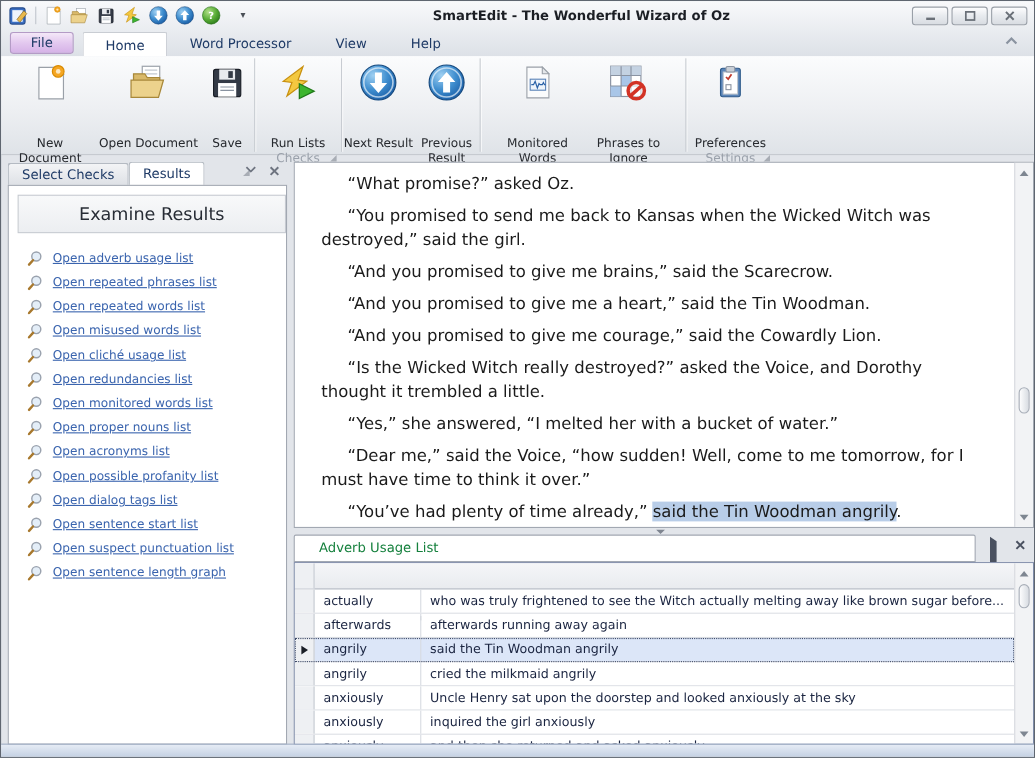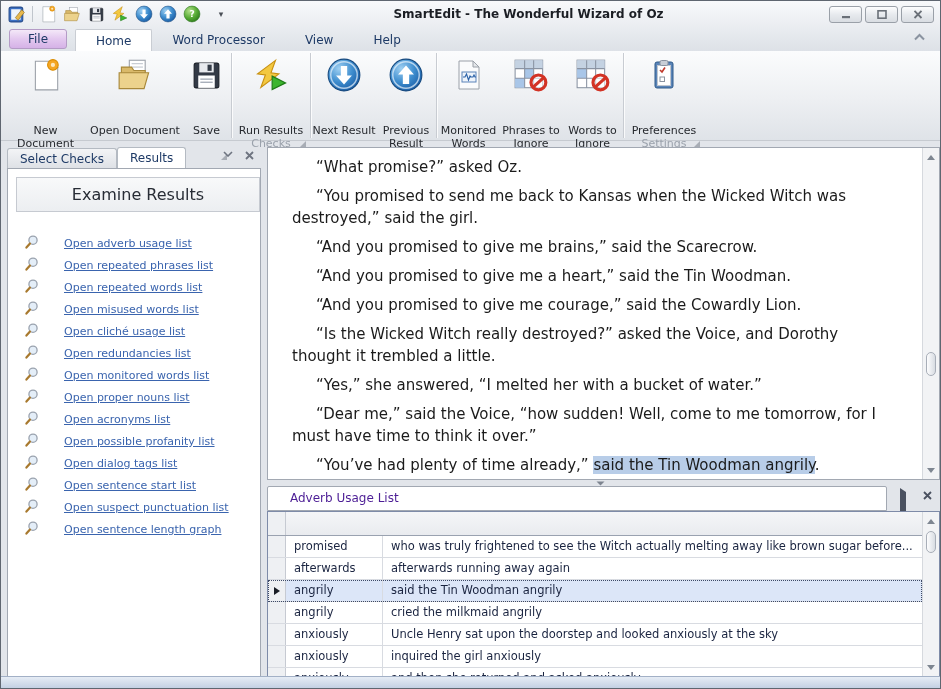--- a/index.html
+++ b/index.html
@@ -69,21 +69,21 @@
   .left-body {
     position:absolute; left:6px; top:167px; width:254px; height:509px;
     background:#fff; border:1px solid #a2a8b2;
   }
   .examine {
     margin:8px 0 0 8px; height:35px; line-height:33px; text-align:center;
     font-size:16px; color:#272c35; background:linear-gradient(#f8f9fa,#eceef1);
     border:1px solid #c6cad1;
   }
   .links { margin-top:16px; }
-  .link-row { display:flex; align-items:flex-end; padding:0 0 0 16px; height:22px;gap:16px; }
+  .link-row { display:flex; align-items:flex-start; padding:0 0 0 16px; height:22px; }
   .link-row .lmag { margin-right:9px; display:flex; }
   .link { font-size:11px; color:#3a64ae; text-decoration:underline; white-space:nowrap; }
   
   .doc {
     position:absolute; left:266px; top:146px; width:673px; height:333px;
     background:#fff; border:1px solid #a2a8b2;
   }
   .doc-text {
     position:absolute; left:0; top:2px; right:54px; bottom:0; overflow:hidden;
     padding:6px 0 0 24px; font-size:15px; line-height:22px; color:#1b1b1b;
@@ -100,21 +100,21 @@
   .tri-rt { width:0; height:0; border-top:4px solid transparent; border-bottom:4px solid transparent; border-left:6px solid #4a5160; }
   .thumb {
     position:absolute; left:3px; width:10px; border-radius:5px;
     background:linear-gradient(90deg,#fdfdfe,#d8dce2); border:1px solid #a8aeb8;
   }
   .splitter-handle { position:absolute; left:595px; top:480px; }
   
   .bp-tab {
     position:absolute; left:266px; top:485px; width:620px; height:25px;
     background:#fff; border:1px solid #a2a8b2; border-radius:2px 2px 0 0;
-    font-size:12px; color:#4c1d95; line-height:23px; padding-left:22px;
+    font-size:12px; color:#15803d; line-height:23px; padding-left:22px;
   }
   .bp-btn { position:absolute; top:491px; }
   .grid {
     position:absolute; left:266px; top:510px; width:673px; height:166px;
     background:#fff; border:1px solid #7e8ba8; overflow:hidden;
   }
   .grow { display:flex; height:22px; border-bottom:1px solid #d8dbe1; background:#fff; }
   .grow.hdr { height:24px; background:linear-gradient(#f5f6f8,#e9ebef); border-bottom:1px solid #9aa2b0; font-size:12px; color:#1a2440; }
   .gsel { width:18px; flex:0 0 18px; background:#eef0f3; border-right:1px solid #c6cad2; display:flex; align-items:center; justify-content:center; }
   .gcell-a { width:97px; flex:0 0 97px; border-right:1px solid #d8dbe1; padding:3px 0 0 8px; font-size:11.5px; color:#1a2440; white-space:nowrap; overflow:hidden; }
@@ -295,21 +295,21 @@
 
     <div class="rgroup" style="width:78px">
       <div class="rbuttons">
         <div class="rbtn" style="width:74px">
           <span class="ric">
             <svg width="36" height="36" viewBox="0 0 32 32">
                 <path d="M20 3 L4 15 L11 16 L7 27 L23 15 L16 14 Z" fill="#f3c840" stroke="#c89010"></path>
                 <path d="M17 17 L29 23 L17 29 Z" fill="#3cb52e" stroke="#1f7a18"></path>
               </svg>
           </span>
-          <span>Run Results</span>
+          <span>Run Lists</span>
         </div>
       </div>
       <div class="gfooter">
         <span>Checks</span>
         <span class="launcher"></span>
       </div>
     </div>
     <div class="gsep"></div>
 
     <div class="rgroup" style="width:125px">
@@ -362,34 +362,20 @@
                 <rect x="2" y="3" width="26" height="8" fill="#c4d2e2"></rect>
                 <rect x="11" y="11" width="8" height="9" fill="#a9c6e8"></rect>
                 <rect x="2" y="20" width="9" height="9" fill="#a9c6e8"></rect>
                 <path d="M2 11 h26 M2 20 h26 M11 3 v26 M19.5 3 v26" stroke="#8a93a2" fill="none"></path>
                 <circle cx="24" cy="24" r="8" fill="#fff" opacity="0.55"></circle>
                 <circle cx="24" cy="24" r="7" fill="none" stroke="#d23325" stroke-width="3"></circle>
                 <line x1="19" y1="28.5" x2="29" y2="19.5" stroke="#d23325" stroke-width="3"></line>
               </svg>
           </span>
           <span>Phrases to Ignore</span>
-        </div>
-        <div class="rbtn" style="width:60px">
-          <span class="ric">
-            <svg width="36" height="36" viewBox="0 0 34 34">
-                <rect x="2" y="3" width="26" height="26" fill="#fff" stroke="#8a93a2"></rect>
-                <rect x="2" y="3" width="26" height="8" fill="#c4d2e2"></rect>
-                <rect x="2" y="11" width="9" height="9" fill="#a9c6e8"></rect>
-                <path d="M2 11 h26 M2 20 h26 M11 3 v26 M19.5 3 v26" stroke="#8a93a2" fill="none"></path>
-                <circle cx="24" cy="24" r="8" fill="#fff" opacity="0.55"></circle>
-                <circle cx="24" cy="24" r="7" fill="none" stroke="#d23325" stroke-width="3"></circle>
-                <line x1="19" y1="28.5" x2="29" y2="19.5" stroke="#d23325" stroke-width="3"></line>
-              </svg>
-          </span>
-          <span>Words to Ignore</span>
         </div>
       </div>
       <div class="gfooter">
         <span>Edit Lists</span>
         <span class="launcher"></span>
       </div>
     </div>
     <div class="gsep"></div>
 
     <div class="rgroup" style="width:80px">
@@ -601,21 +587,21 @@
 
   <div class="grid">
     <div class="rows-area">
       <div class="grow hdr">
         <span class="gsel"></span>
         <span class="gcell-a">Adverb</span>
         <span class="gcell-f">Sentence Fragment</span>
       </div>
       <div class="grow">
         <span class="gsel"></span>
-        <span class="gcell-a">promised</span>
+        <span class="gcell-a">actually</span>
         <span class="gcell-f">who was truly frightened to see the Witch actually melting away like brown sugar before...</span>
       </div>
       <div class="grow">
         <span class="gsel"></span>
         <span class="gcell-a">afterwards</span>
         <span class="gcell-f">afterwards running away again</span>
       </div>
       <div class="grow sel">
         <span class="gsel">
             <span class="tri-rt" style="border-left-color:#1a1e26"></span>

